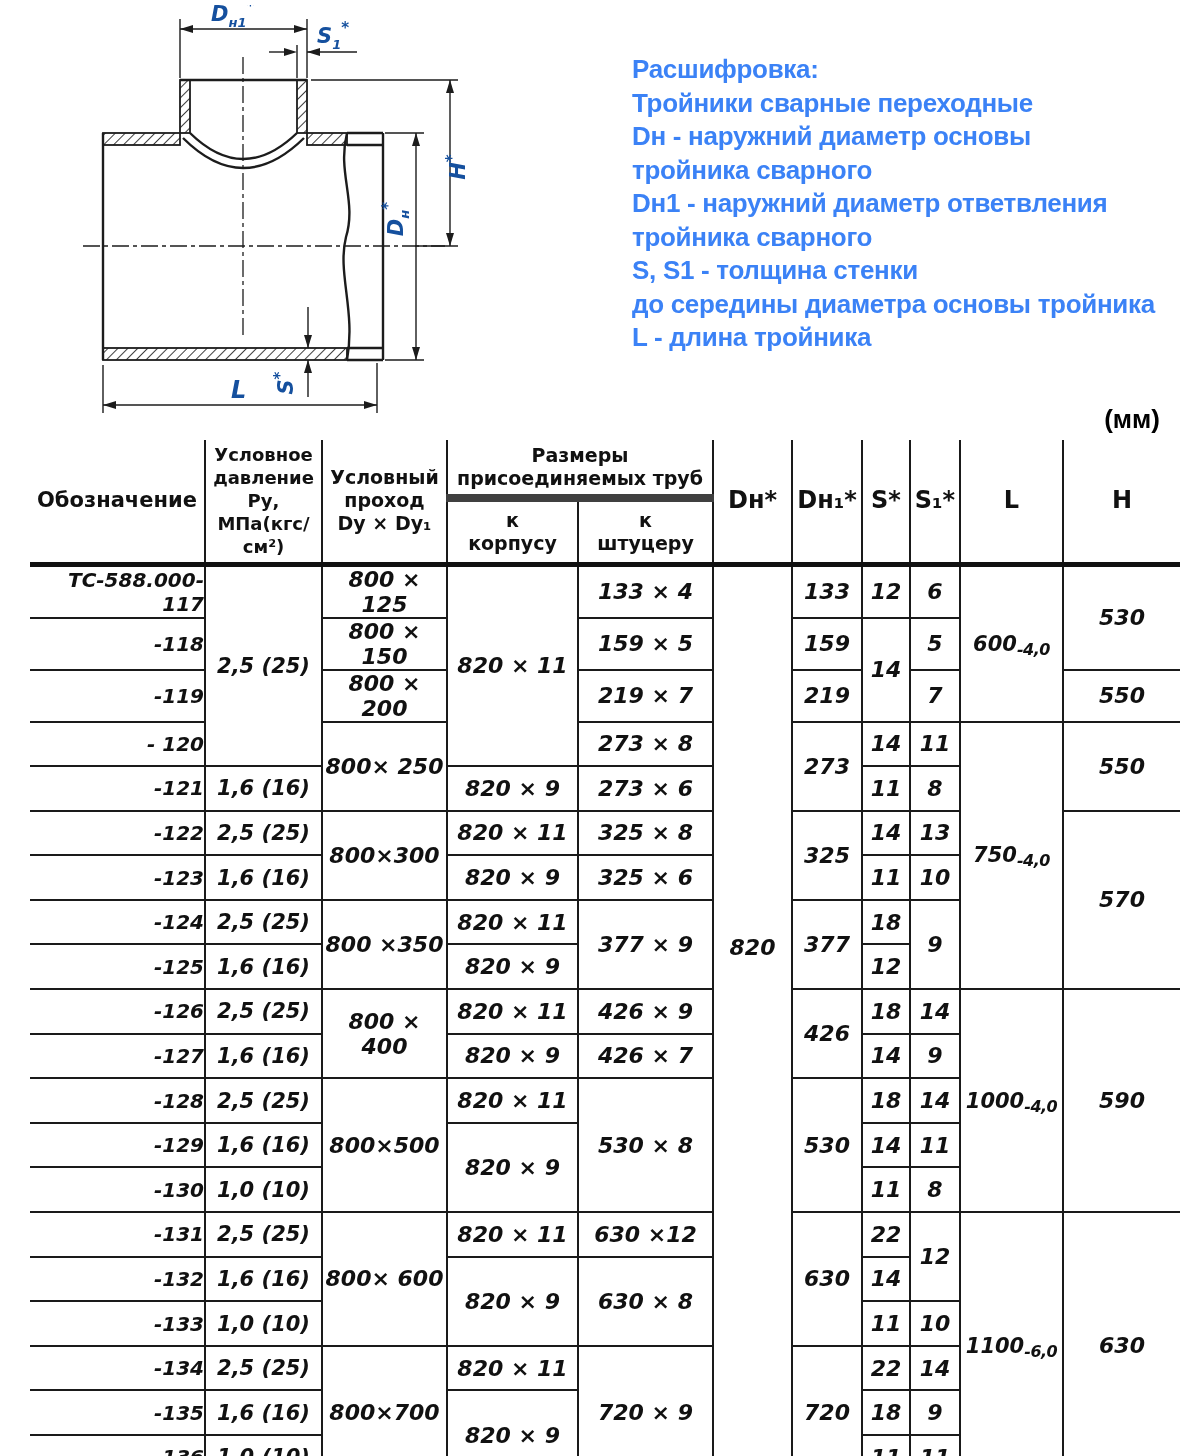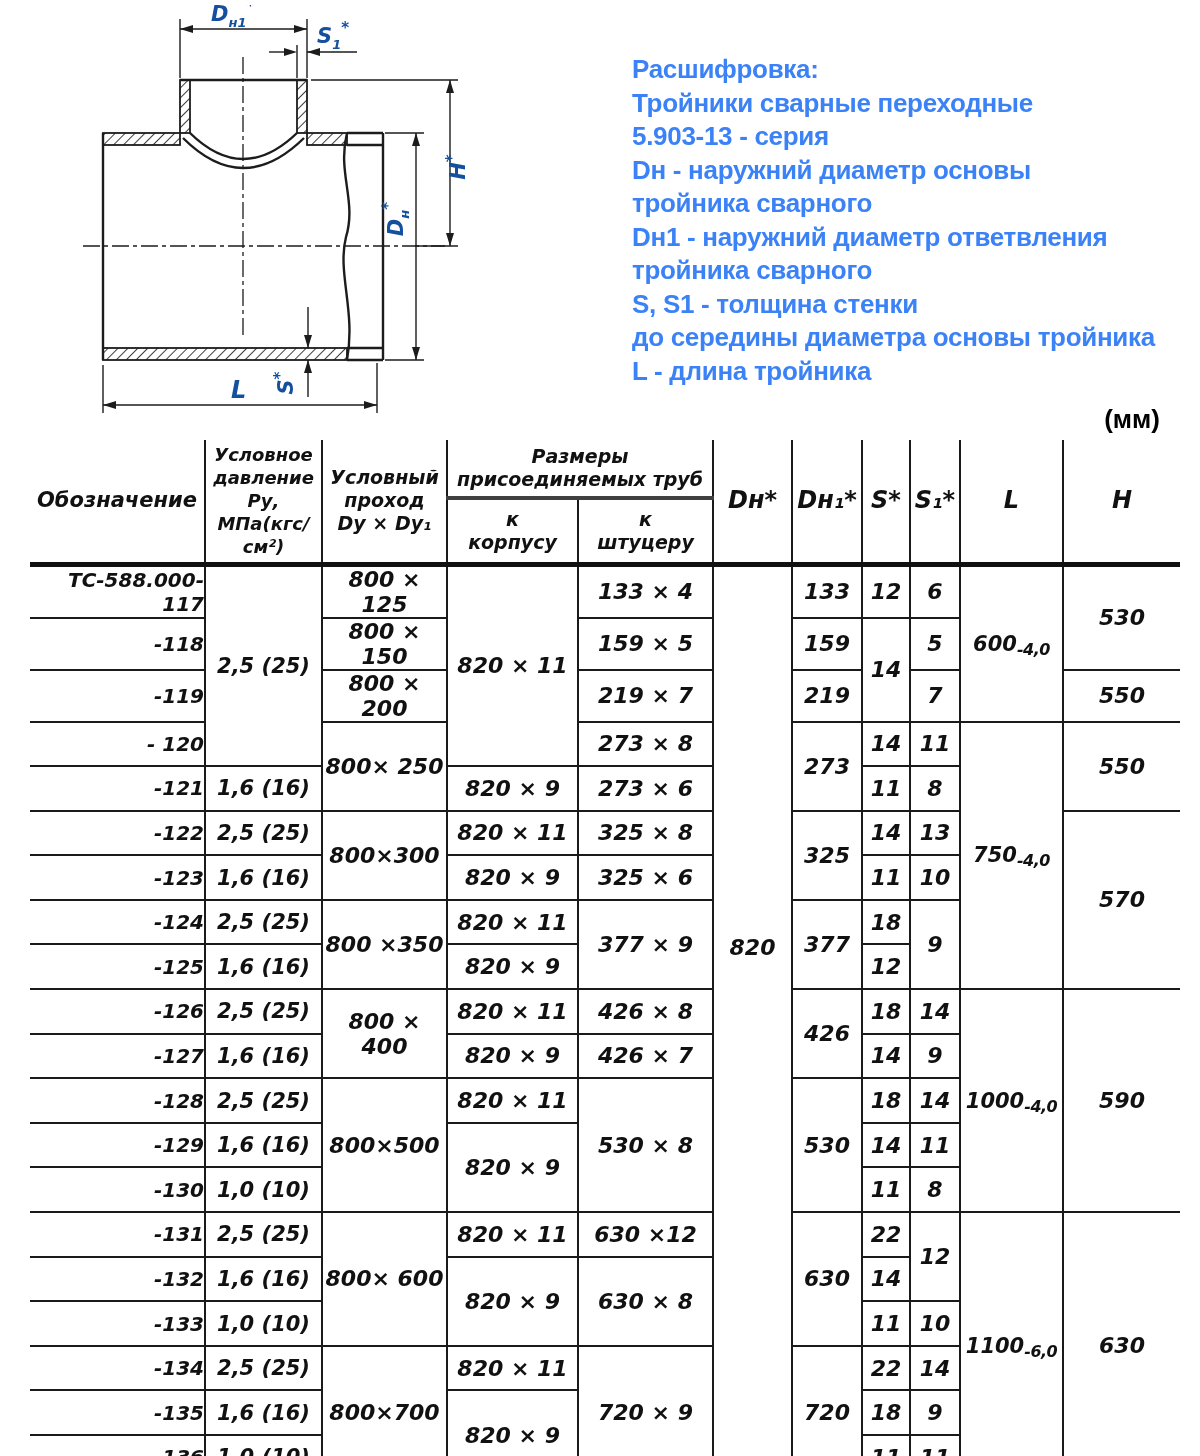--- a/index.html
+++ b/index.html
@@ -31,25 +31,25 @@
   .dim-label .sub { font-size:13px; }
   .dim-label .sup { font-size:15px; }
 
   
   table.dims {
     position:absolute; left:30px; top:440px; width:1150px;
     border-collapse:collapse; table-layout:fixed; color:#111;
   }
   .dims th, .dims td { border:2px solid #1a1a1a; padding:0; vertical-align:middle; }
   .dims thead th {
-    font-style:italic; font-weight:bold; 
+    font-weight:bold; 
     white-space:pre-line; font-size:19px; line-height:23px;
     border-top:none; border-bottom:5px solid #111;
   }
-  .dims thead th.th-sizes { border-bottom:4px solid #404040; }
+  .dims thead th.th-sizes { border-bottom:8px solid #404040; }
   .dims thead th.th-sym { font-size:24px; }
   .dims thead tr.h1 { height:58px; }
   .dims thead tr.h2 { height:66px; }
   .dims tbody tr { height:44.6px; }
   .dims tbody td {
     font-style:italic; font-weight:bold; text-align:center; font-size:22px;
   }
   .dims .c-des, .dims .th-des { border-left:none; }
   .dims .c-h,  .dims .th-h  { border-right:none; }
   .dims td.c-des { text-align:right; padding-right:0; font-size:20px; }
@@ -141,21 +141,20 @@
     <text class="dim-label" x="292" y="38"><tspan>S</tspan><tspan class="sub" dy="6">1</tspan><tspan class="sup" dy="-16">*</tspan></text>
     <text class="dim-label" x="440" y="162" text-anchor="middle" transform="rotate(-90 440 162)"><tspan>H</tspan><tspan class="sup" dy="-8">*</tspan></text>
     <text class="dim-label" x="378" y="214" text-anchor="middle" transform="rotate(-90 378 214)"><tspan>D</tspan><tspan class="sub" dy="6">н</tspan><tspan class="sup" dy="-16">*</tspan></text>
     <text class="dim-label" x="268" y="378" text-anchor="middle" transform="rotate(-90 268 378)"><tspan>S</tspan><tspan class="sup" dy="-8">*</tspan></text>
     <text class="dim-label" x="206" y="393" style="font-size:24px"><tspan>L</tspan></text>
   </svg>
 
   <div class="legend">
     <div>Расшифровка:</div>
     <div>Тройники сварные переходные</div>
-    <div>5.903-13 - серия</div>
     <div>Dн - наружний диаметр основы</div>
     <div>тройника сварного</div>
     <div>Dн1 - наружний диаметр ответвления</div>
     <div>тройника сварного</div>
     <div>S, S1 - толщина стенки</div>
     <div>до середины диаметра основы тройника</div>
     <div>L - длина тройника</div>
   </div>
 
   <div class="units">(мм)</div>
@@ -281,21 +280,21 @@
           <td class="c-des">-125</td>
           <td class="c-p">1,6 (16)</td>
           <td class="c-korp">820 × 9</td>
           <td class="c-s">12</td>
         </tr>
         <tr>
           <td class="c-des">-126</td>
           <td class="c-p">2,5 (25)</td>
           <td class="c-du" rowspan="2">800 × 400</td>
           <td class="c-korp">820 × 11</td>
-          <td class="c-sht">426 × 8</td>
+          <td class="c-sht">426 × 9</td>
           <td class="c-dn1" rowspan="2">426</td>
           <td class="c-s">18</td>
           <td class="c-s1">14</td>
           <td class="c-l" rowspan="5"><span>1000</span><span class="tol">-4,0</span></td>
           <td class="c-h" rowspan="5">590</td>
         </tr>
         <tr>
           <td class="c-des">-127</td>
           <td class="c-p">1,6 (16)</td>
           <td class="c-korp">820 × 9</td>

